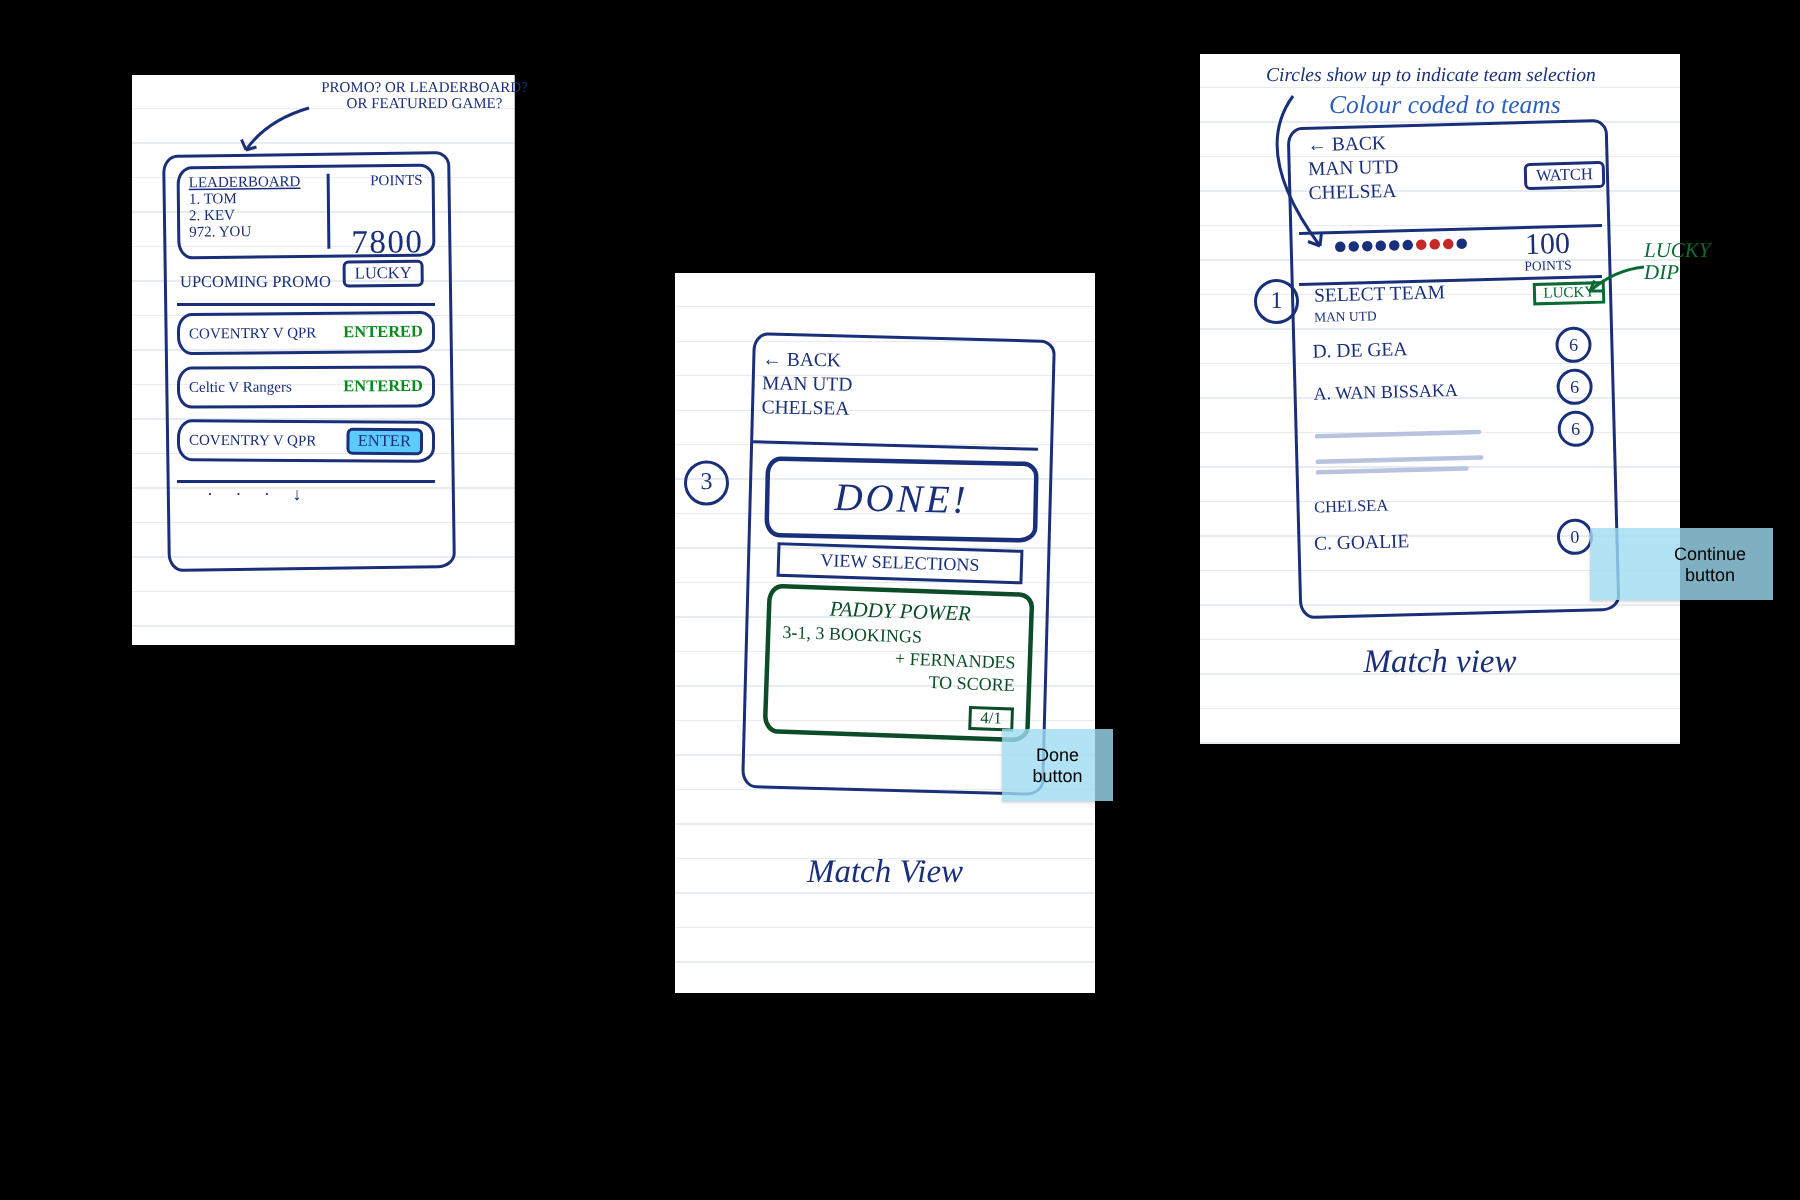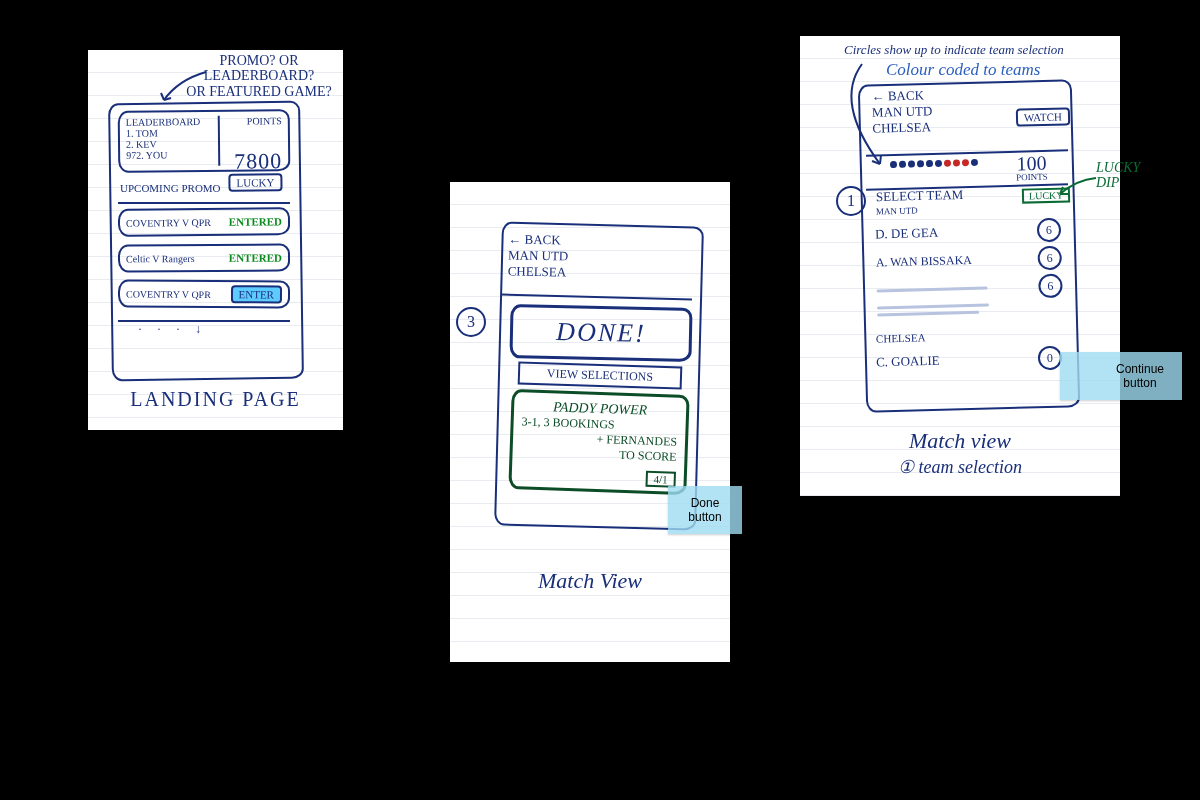--- a/index.html
+++ b/index.html
@@ -30,33 +30,33 @@
   .dots{display:flex;gap:2px;}
   .dot{width:7px;height:7px;border-radius:50%;}
 </style>
 </head>
 <body>
 
 <div class="stage">
 
 <div class="paper" style="left:88px;top:50px;width:255px;height:380px;">
 
-  <div class="ink-blue small" style="position:absolute;left:96px;top:3px;width:150px;text-align:center;line-height:1.1;white-space:pre-line;font-size:14px;">PROMO? OR LEADERBOARD?
+  <div class="ink-blue small" style="position:absolute;left:120px;top:3px;width:150px;text-align:center;line-height:1.1;white-space:pre-line;font-size:10px;">PROMO? OR LEADERBOARD?
 OR FEATURED GAME?</div>
 
   <svg class="arrow" style="left:70px;top:20px;width:52px;height:38px;">
         <path d="M48 2 Q20 10 6 30" stroke="#1a2f7a" stroke-width="2" fill="none"></path>
         <path d="M6 30 l-3 -7 M6 30 l7 -2" stroke="#1a2f7a" stroke-width="2" fill="none"></path>
       </svg>
 
   <div class="sketch" style="left:22px;top:52px;width:188px;height:274px;transform:rotate(-.8deg);"></div>
 
   <div class="sketch ink-blue" style="left:30px;top:60px;width:172px;height:62px;padding:4px 6px;box-sizing:border-box;transform:rotate(-.6deg);">
     <div class="row" style="justify-content:space-between;">
-      <span class="small" style="font-size:10px;">LEADERBOARD</span>
+      <span class="small" style="font-size:10px;text-decoration:underline;">LEADERBOARD</span>
       <span class="small" style="font-size:10px;">POINTS</span>
     </div>
     <div style="display:flex;">
       <div style="flex:1;">
         <div class="small" style="font-size:10px;"><span>1.</span> <span>TOM</span></div>
         <div class="small" style="font-size:10px;"><span>2.</span> <span>KEV</span></div>
         <div class="small" style="font-size:10px;"><span>972.</span> <span>YOU</span></div>
       </div>
       <div style="text-align:right;">
         <div class="big" style="line-height:1;">7800</div>
@@ -78,21 +78,20 @@
     <span class="enter-label">ENTERED</span>
   </div>
   <div class="sketch ink-blue" style="left:30px;top:230px;width:172px;height:28px;padding:3px 6px;box-sizing:border-box;display:flex;align-items:center;justify-content:space-between;transform:rotate(.4deg);">
     <span class="small" style="font-size:10px;"><span>COVENTRY</span> V <span>QPR</span></span>
     <span class="btn btn-fill small">ENTER</span>
   </div>
 
   <hr class="divider" style="position:absolute;left:30px;top:266px;width:172px;border-top-style:solid;">
   <div class="ink-blue" style="position:absolute;left:50px;top:272px;font-size:12px;letter-spacing:6px;">· · · ↓</div>
 
-  <div class="ink-blue caption" style="position:absolute;left:0;right:0;top:338px;">LANDING PAGE</div>
 </div>
 
 <div class="annot" style="left:350px;top:212px;">Live now</div>
 <div class="annot" style="left:350px;top:248px;">Enter now</div>
 <div class="annot" style="left:350px;top:284px;">Points won</div>
 
 <div class="paper" style="left:450px;top:182px;width:280px;height:480px;">
 
   <span class="stepcircle ink-blue" style="position:absolute;left:6px;top:125px;">3</span>
 
@@ -194,21 +193,20 @@
     <span class="mid">C. GOALIE</span>
     <span class="pcircle">0</span>
   </div>
 
   <svg class="arrow" style="left:258px;top:140px;width:40px;height:24px;">
         <path d="M2 18 Q18 4 38 2" stroke="#0a6a34" stroke-width="2" fill="none"></path>
         <path d="M2 18 l8 0 M2 18 l3 -7" stroke="#0a6a34" stroke-width="2" fill="none"></path>
       </svg>
 
   <div class="ink-blue caption2" style="position:absolute;left:0;right:0;top:392px;">Match view</div>
-  <div class="ink-blue caption2" style="position:absolute;left:0;right:0;top:420px;font-size:18px;">① team selection</div>
 </div>
 
 <div class="ink-green" style="position:absolute;left:1096px;top:160px;font-size:14px;font-style:italic;white-space:pre-line;line-height:1.1;">LUCKY
 DIP</div>
 <div class="sticky" style="left:1060px;top:352px;width:72px;white-space:pre-line;padding-left:44px;">Continue
 button</div>
 
 </div>
 
 </body></html>

